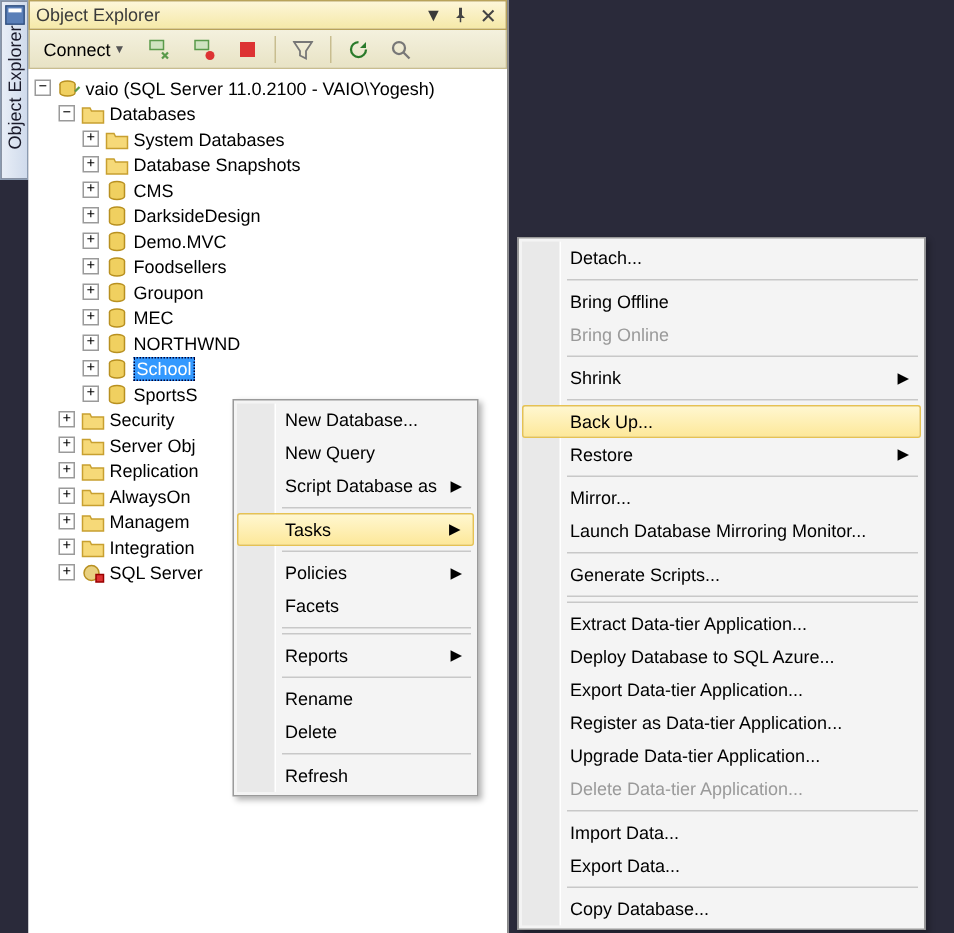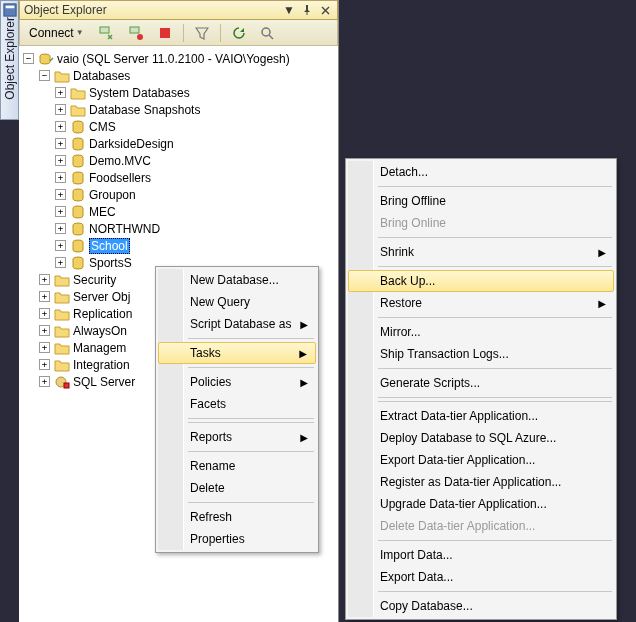--- a/index.html
+++ b/index.html
@@ -373,23 +373,20 @@
   <div class="ctx-item">
       <span>Rename</span>
     </div>
   <div class="ctx-item">
       <span>Delete</span>
     </div>
   <div class="ctx-sep"></div>
   <div class="ctx-item">
       <span>Refresh</span>
     </div>
-  <div class="ctx-item">
-      <span>Properties</span>
-    </div>
 </div>
 
 <div class="ctx ctx2">
   <div class="gutter"></div>
   <div class="ctx-item">
       <span>Detach...</span>
     </div>
   <div class="ctx-sep"></div>
   <div class="ctx-item">
       <span>Bring Offline</span>
@@ -408,21 +405,21 @@
     </div>
   <div class="ctx-item">
       <span>Restore</span>
       <span class="ctx-arrow">▶</span>
     </div>
   <div class="ctx-sep"></div>
   <div class="ctx-item">
       <span>Mirror...</span>
     </div>
   <div class="ctx-item">
-      <span>Ship Transaction Logs...</span>
+      <span>Launch Database Mirroring Monitor...</span>
     </div>
   <div class="ctx-sep"></div>
   <div class="ctx-item">
       <span>Generate Scripts...</span>
     </div>
   <div class="ctx-sep"></div>
   <div class="ctx-sep"></div>
   <div class="ctx-item">
       <span>Extract Data-tier Application...</span>
     </div>

